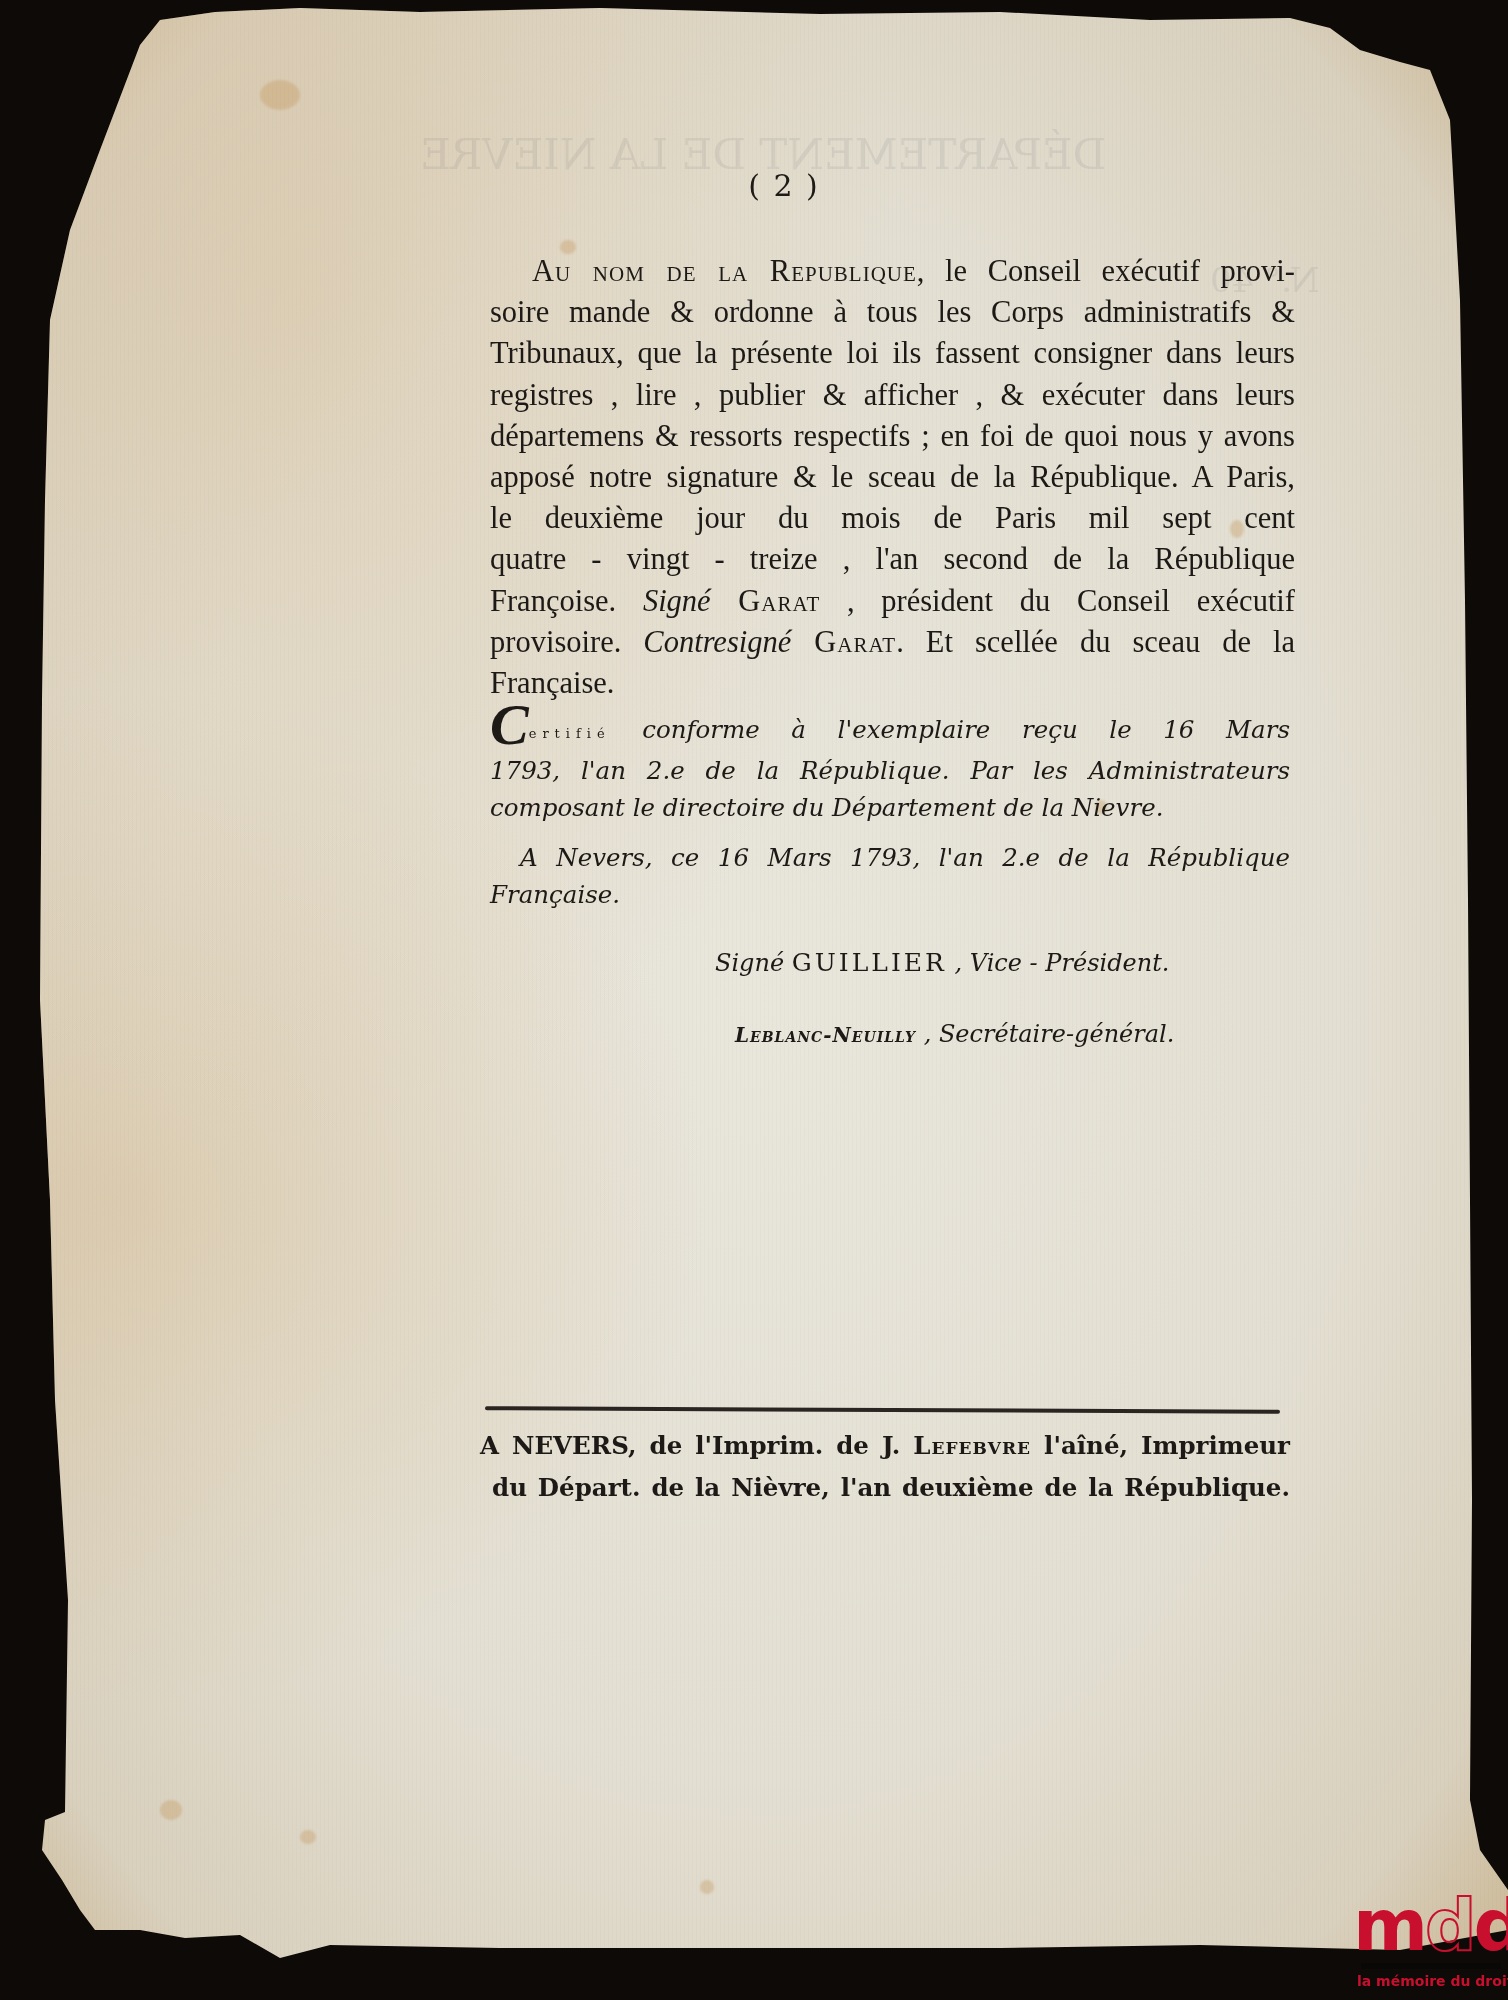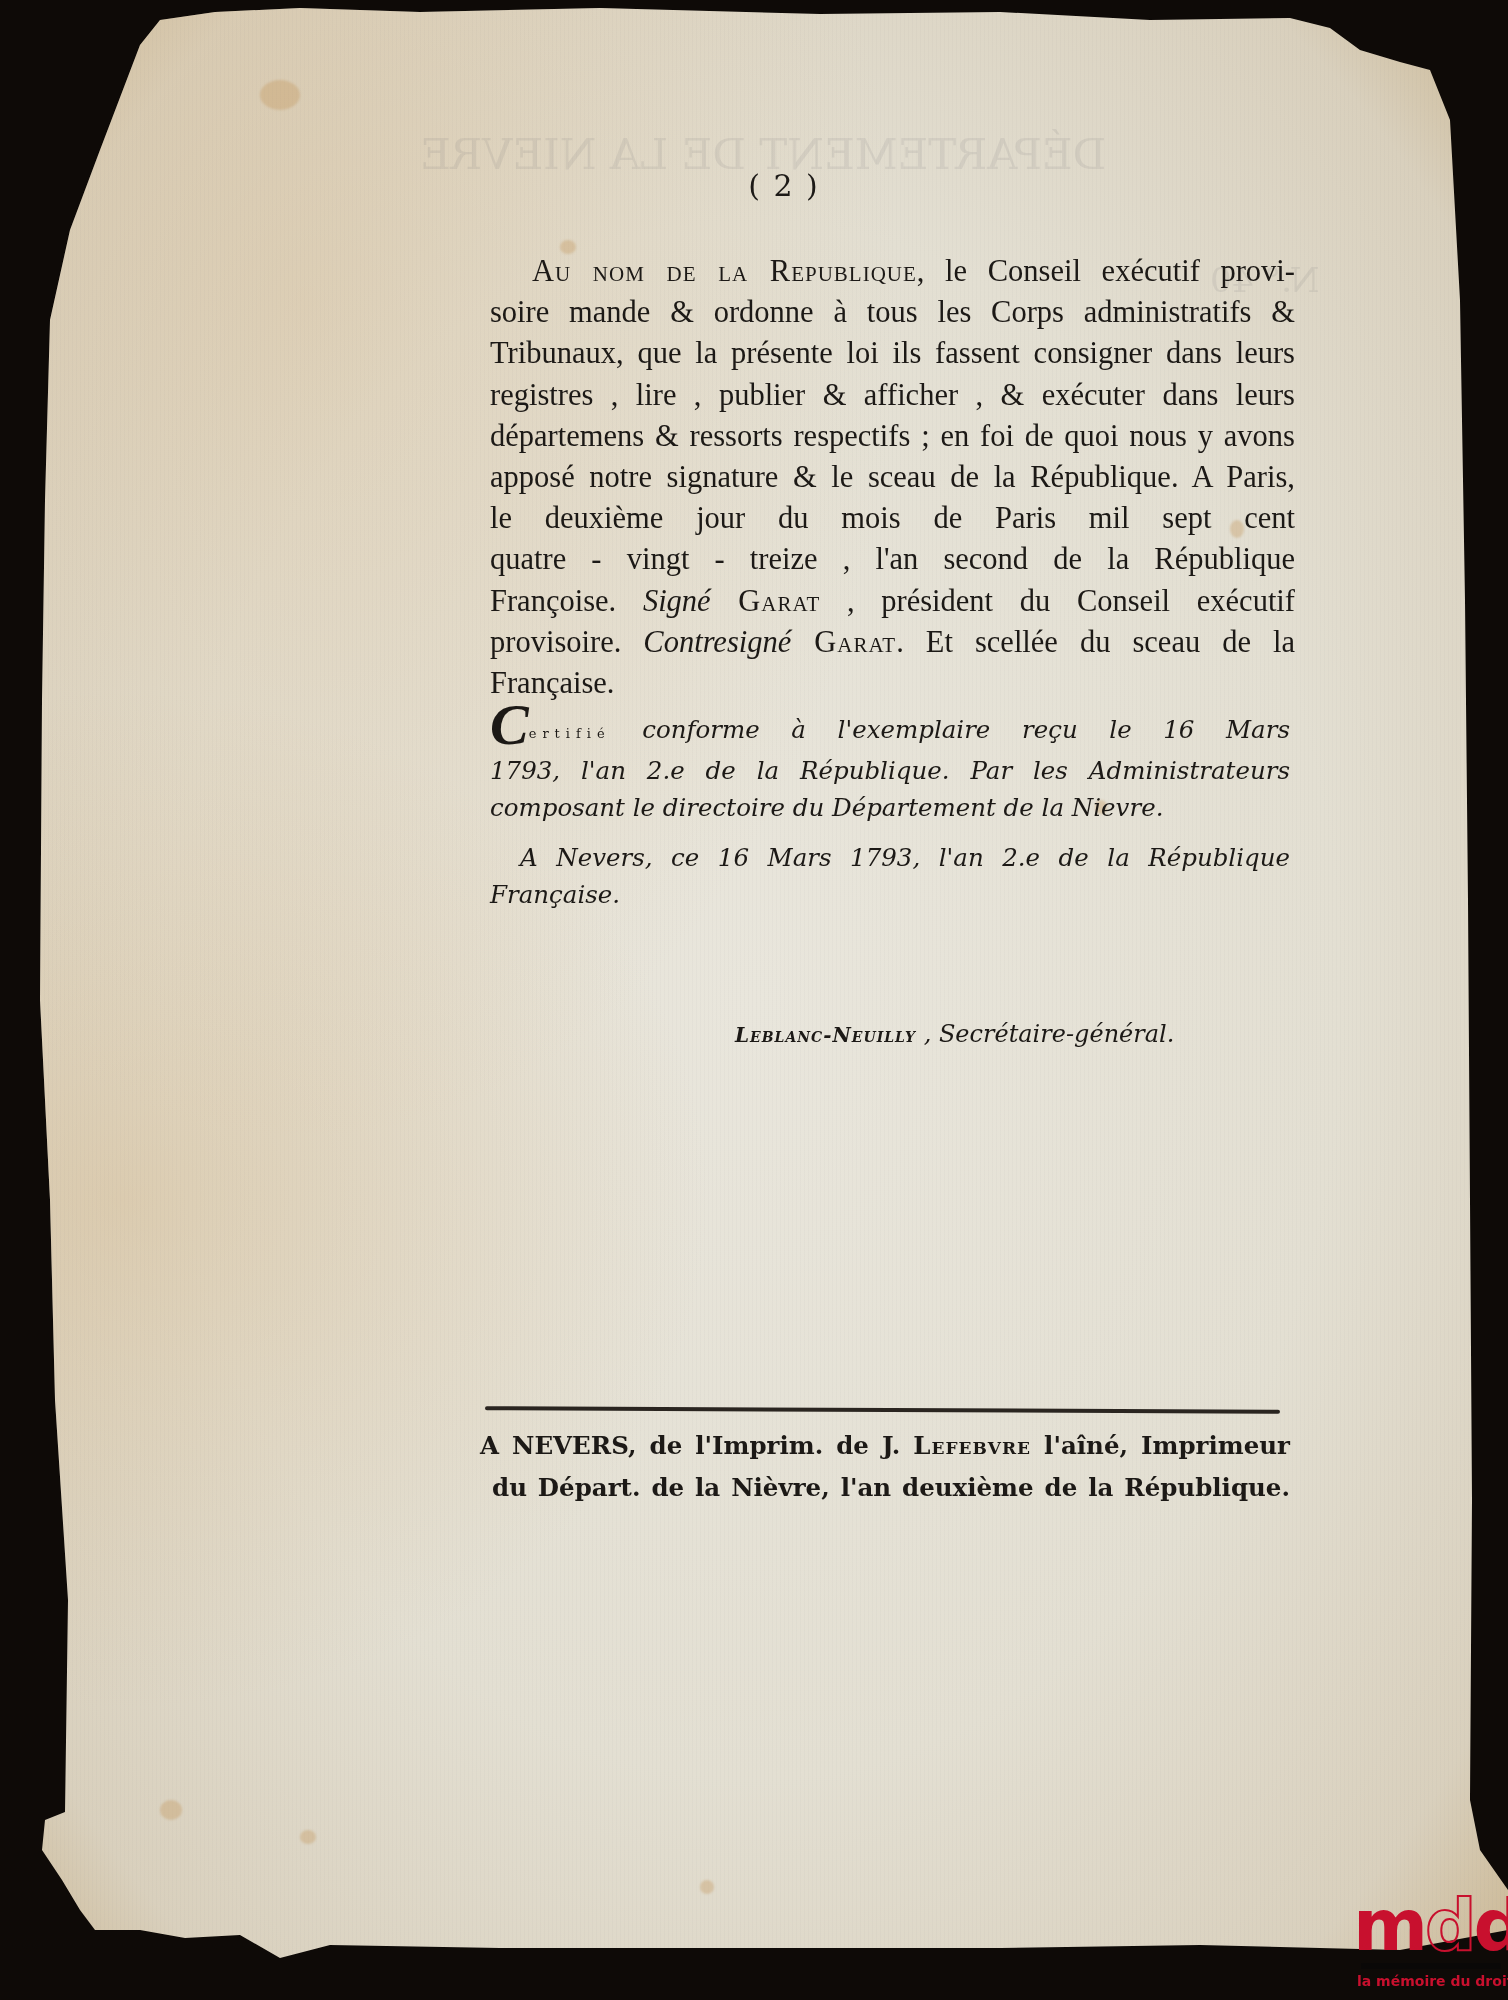--- a/index.html
+++ b/index.html
@@ -255,20 +255,24 @@
   </div>
 
   <div class="cert">
     <span class="line"><span class="cert-drop">C</span><span class="cert-sc">ertifié</span><span> conforme à l'exemplaire reçu le 16 Mars</span></span>
     <span class="line">1793, l'an 2.e de la République. Par les Administrateurs</span>
     <span class="line" style="text-align-last:left;">composant le directoire du Département de la Nievre.</span>
     <span class="line cert-indent" style="margin-top:13px;">A Nevers, ce 16 Mars 1793, l'an 2.e de la République</span>
     <span class="line last">Française.</span>
   </div>
 
+  <div class="sig1">
+    <span class="it">Signé</span>
+    <span class="name">GUILLIER</span><span class="it"> , Vice - Président.</span>
+  </div>
 
   <div class="sig2">
     <span class="name">Leblanc-Neuilly</span><span> , Secrétaire-général.</span>
   </div>
 
   <div class="rule"></div>
 
   <div class="imprint">
     <span class="line"><span>A NEVERS, de l'Imprim. de J. </span><span class="sc">Lefebvre</span><span> l'aîné, Imprimeur</span></span>
     <span class="line indent">du Départ. de la Nièvre, l'an deuxième de la République.</span>

